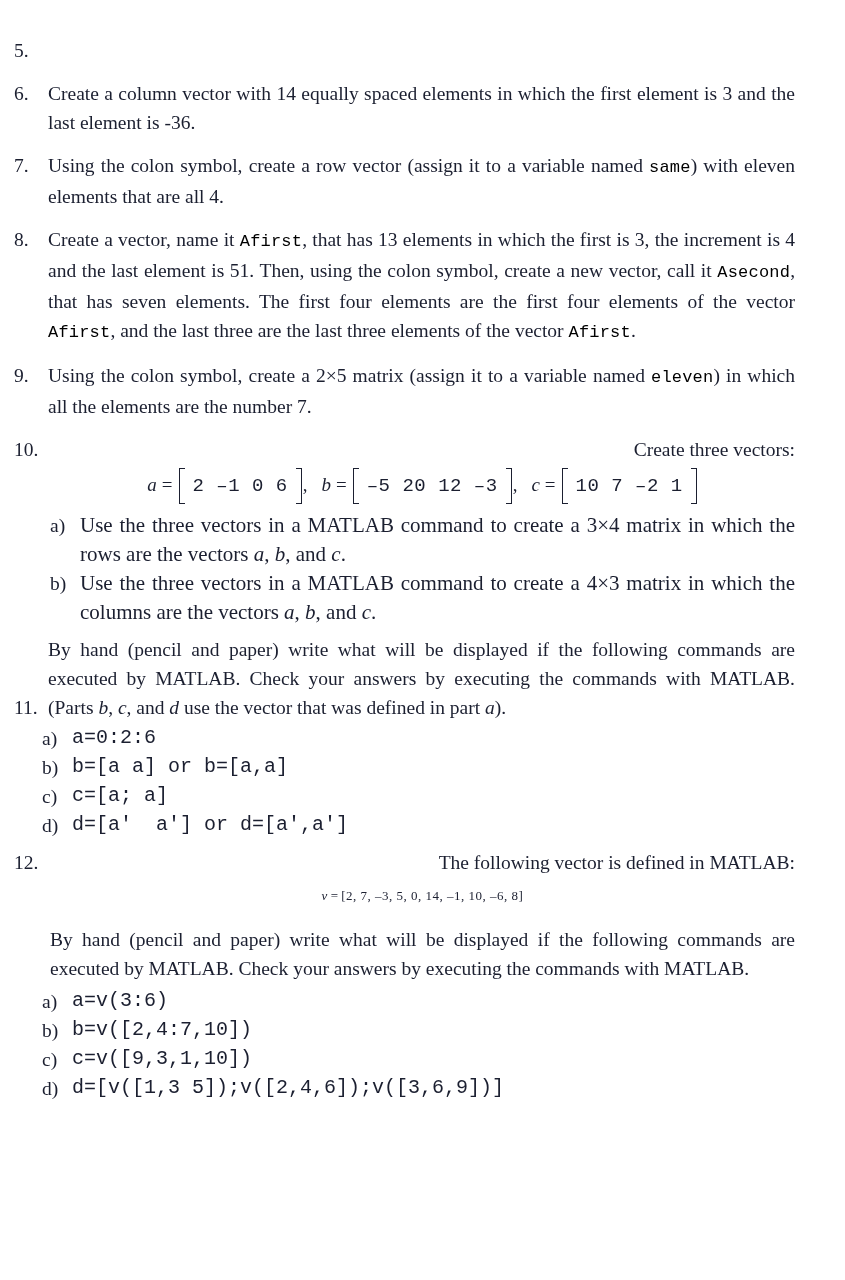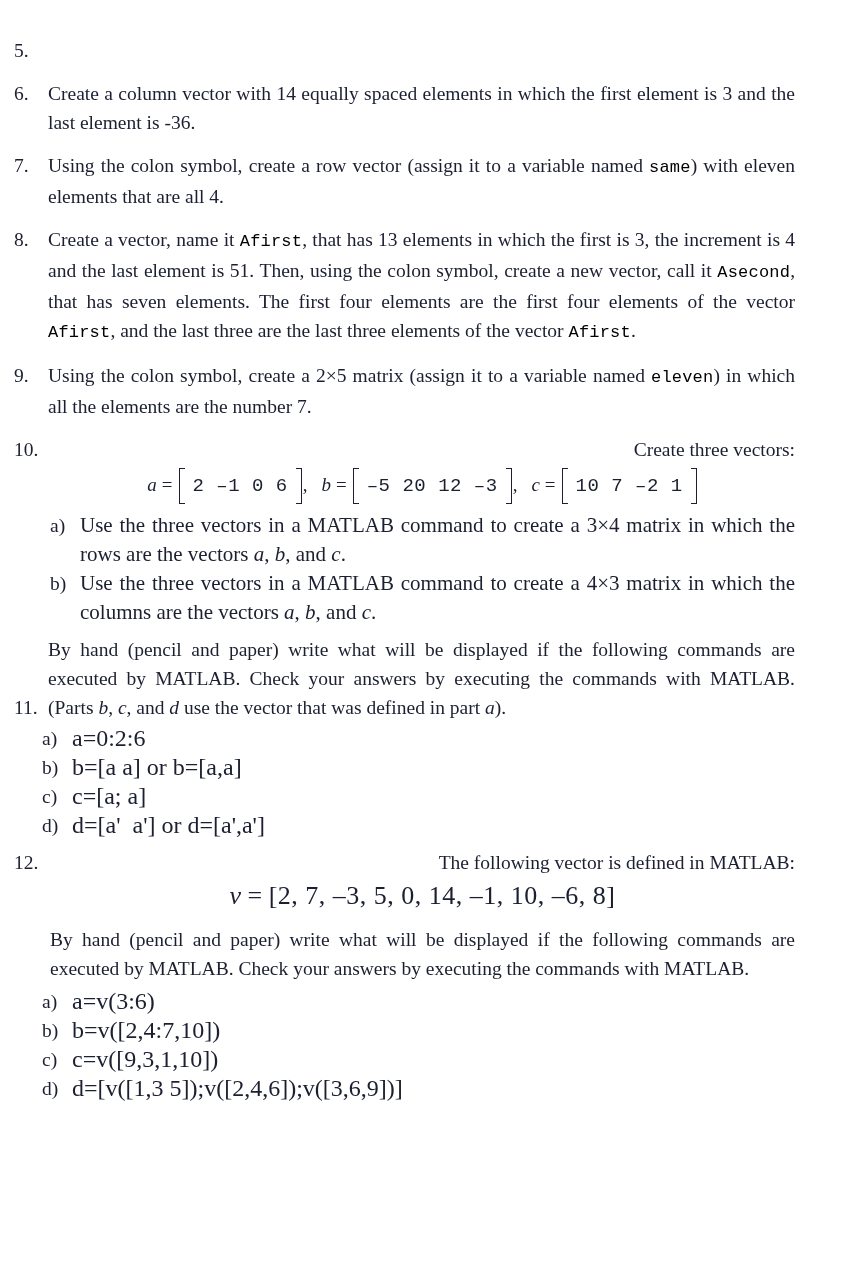--- a/index.html
+++ b/index.html
@@ -71,22 +71,22 @@
   }
 
   
   code, .mono {
     font-family: "Liberation Mono", "DejaVu Sans Mono", monospace;
     font-size: 17px;
     letter-spacing: 0.2px;
     color: #000000;
   }
   .codeline {
-    font-family: Liberation Serif, serif;
-    font-size: 24px;
+    font-family: Liberation Mono, monospace;
+    font-size: 20px;
     line-height: 28px;
     white-space: pre;
   }
 
   
   .mathline {
     text-align: center;
     font-size: 19px;
     line-height: 30px;
     margin: 6px 0 10px 0;
@@ -119,21 +119,21 @@
   }
   .brk::after {
     right: 0;
     border-right: 1.6px solid #1b1f30;
   }
   .nums { white-space: nowrap; letter-spacing: 0.5px; }
   .comma-sep { margin-right: 14px; }
 
   .vline {
     text-align: center;
-    font-size: 26px;
+    font-size: 13px;
     line-height: 30px;
     margin: 4px 0 0 0;
   }
   .vline .var { font-style: italic; }
 
   .para {
     padding: 0 50px 0 50px;
     font-size: 19.5px;
     line-height: 29px;
     text-align: justify;

